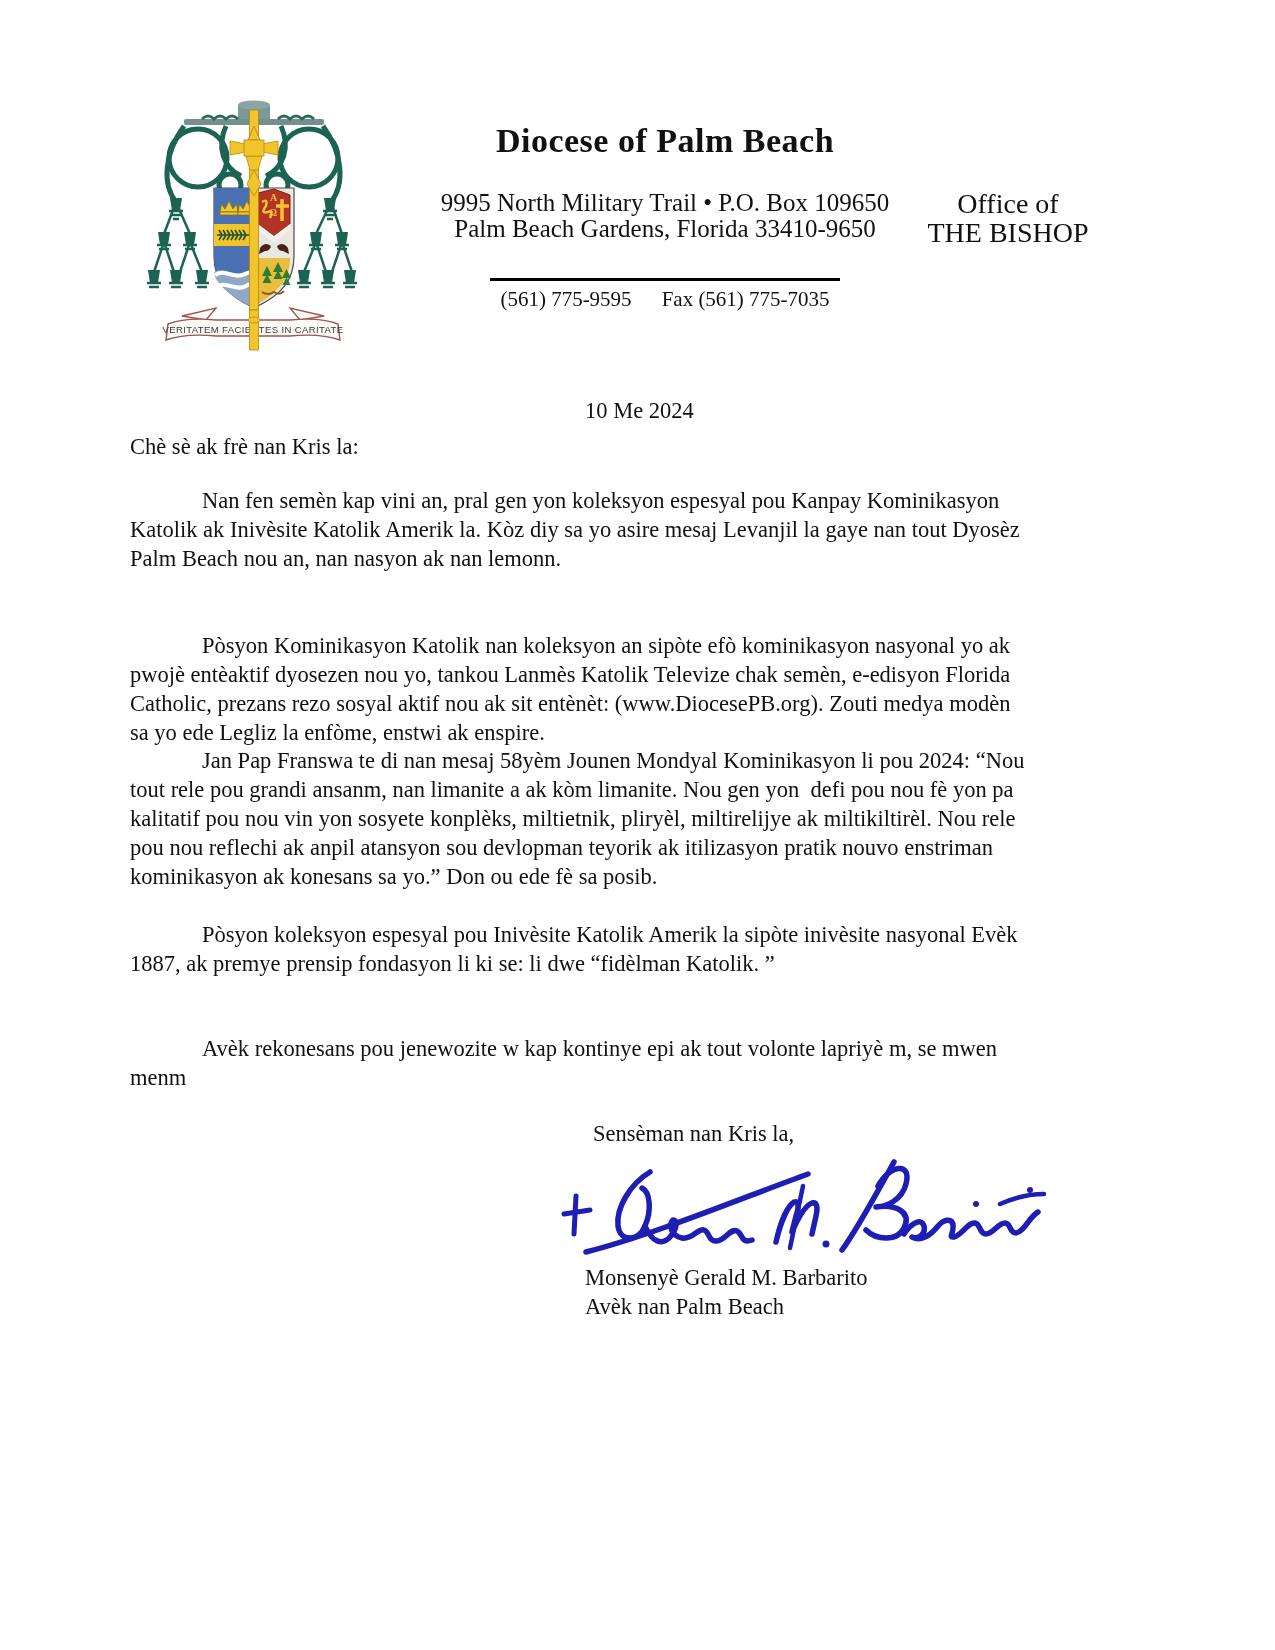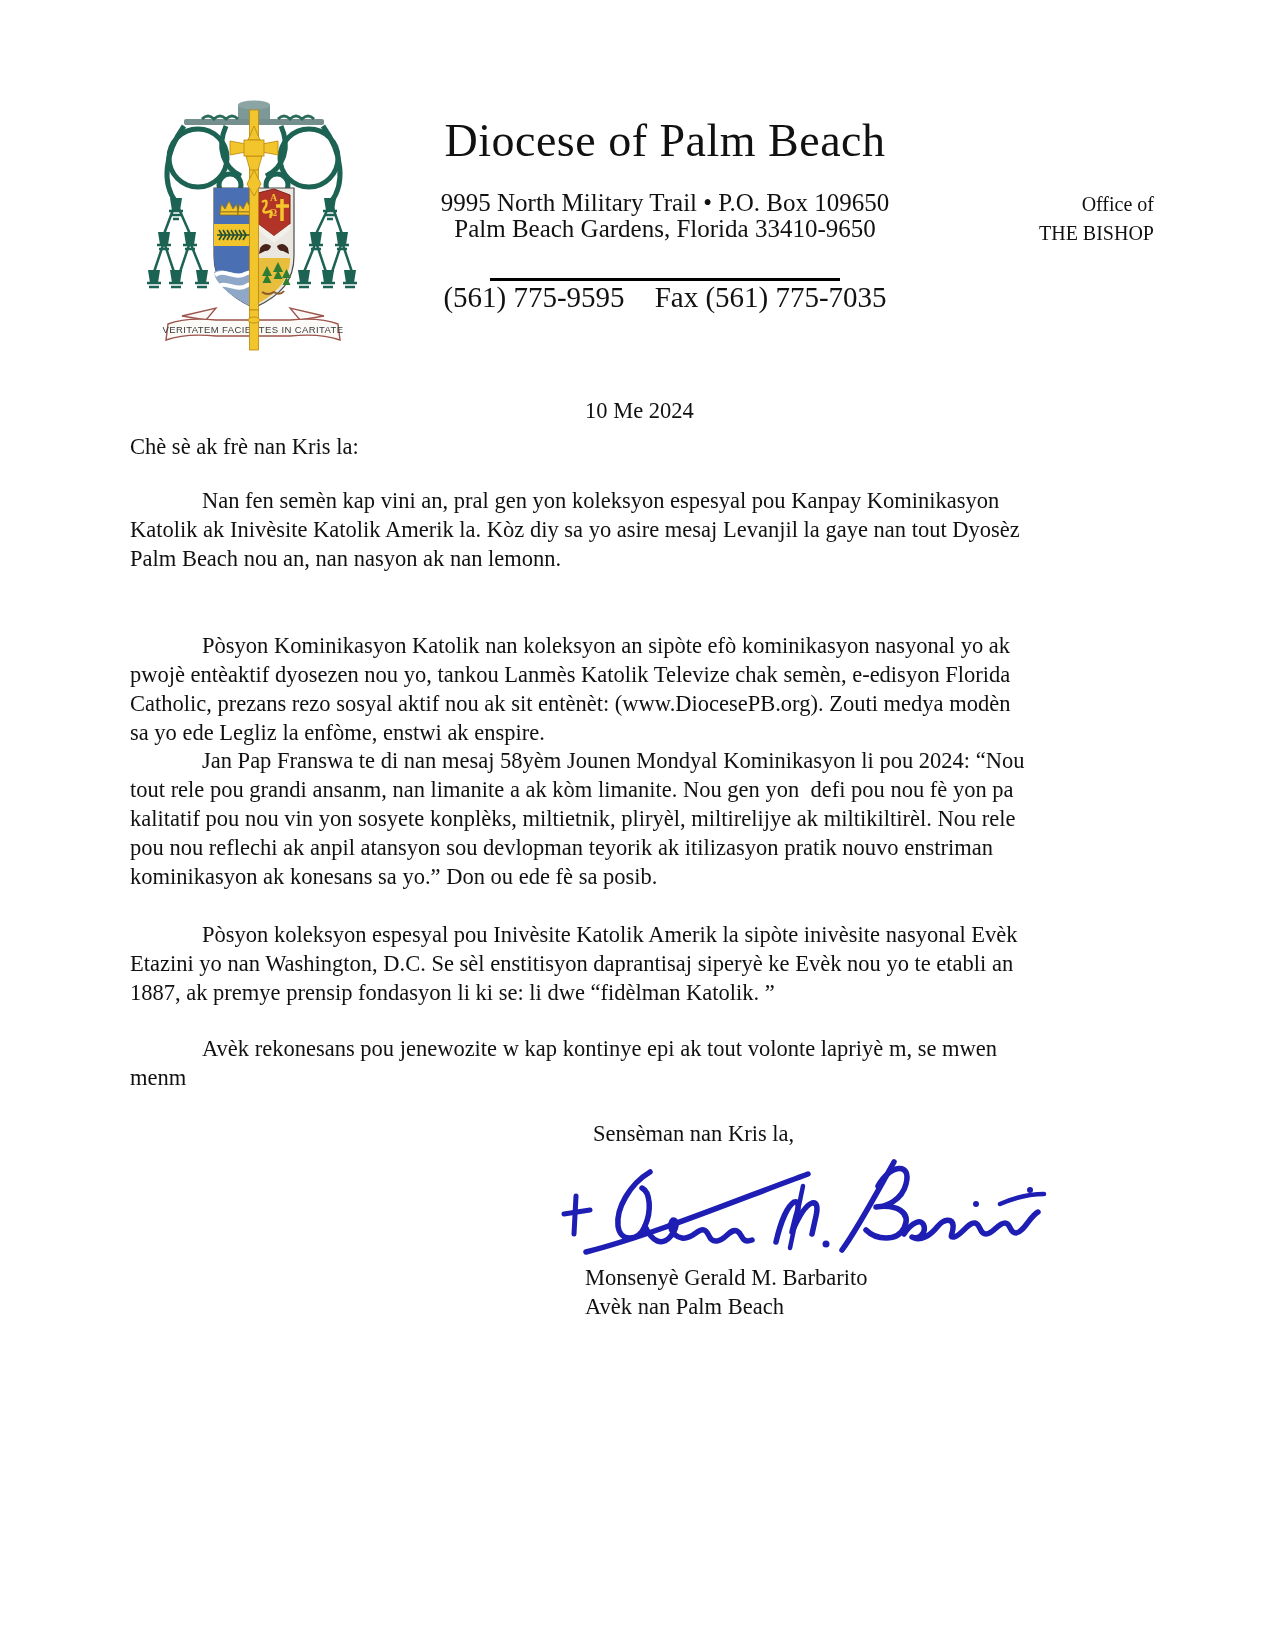--- a/index.html
+++ b/index.html
@@ -4,28 +4,28 @@
 <style>
   html,body { margin:0; padding:0; background:#888; }
   #page {
     position:relative; width:1275px; height:1650px; margin:0 auto;
     background:#ffffff; overflow:hidden;
     font-family:"Liberation Serif","DejaVu Serif",serif; color:#111;
   }
   
   #crest { position:absolute; left:146px; top:96px; }
   #header-center { position:absolute; left:405px; top:122px; width:520px; text-align:center; }
-  .doc-title { font-size:46px; line-height:38px; font-weight:400; letter-spacing:0.5px; }
+  .doc-title { font-size:34px; line-height:38px; font-weight:700; letter-spacing:0.5px; }
   .addr { font-size:25px; line-height:26px; }
   .addr-first { margin-top:30px; }
   .hdr-divider { width:350px; height:3px; background:#000; margin:36px auto 0 auto; }
-  .phone-row { font-size:29px; }
+  .phone-row { margin-top:6px; font-size:21px; }
   .fax-part { margin-left:30px; }
-  #office-block { position:absolute; left:958px; top:190px; width:196px; text-align:right;
-                  font-size:20px; line-height:28.5px; }
+  #office-block { position:absolute; left:910px; top:190px; width:196px; text-align:center;
+                  font-size:28px; line-height:28.5px; }
   
   .abs { position:absolute; }
   .bodytext { font-size:22.5px; line-height:29px; white-space:pre; }
   .para { position:absolute; left:130px; }
   .line { display:block; font-size:22.5px; line-height:29px; white-space:pre; }
   .indent { padding-left:72px; }
   #date-line   { left:585px; top:396px; }
   #greeting    { left:130px; top:432px; }
   #para-1 { top:486px; }
   #para-2 { top:601px;margin-top:30px; }
@@ -196,21 +196,20 @@
   <div id="para-3" class="para">
     <span class="line indent">Jan Pap Franswa te di nan mesaj 58yèm Jounen Mondyal Kominikasyon li pou 2024: “Nou</span>
     <span class="line">tout rele pou grandi ansanm, nan limanite a ak kòm limanite. Nou gen yon  defi pou nou fè yon pa</span>
     <span class="line">kalitatif pou nou vin yon sosyete konplèks, miltietnik, pliryèl, miltirelijye ak miltikiltirèl. Nou rele</span>
     <span class="line">pou nou reflechi ak anpil atansyon sou devlopman teyorik ak itilizasyon pratik nouvo enstriman</span>
     <span class="line">kominikasyon ak konesans sa yo.” Don ou ede fè sa posib.</span>
   </div>
 
   <div id="para-4" class="para">
     <span class="line indent">Pòsyon koleksyon espesyal pou Inivèsite Katolik Amerik la sipòte inivèsite nasyonal Evèk</span>
-    <span class="line">Etazini yo nan Washington, D.C. Se sèl enstitisyon daprantisaj siperyè ke Evèk nou yo te etabli an</span>
     <span class="line">1887, ak premye prensip fondasyon li ki se: li dwe “fidèlman Katolik. ”</span>
   </div>
 
   <div id="para-5" class="para">
     <span class="line indent">Avèk rekonesans pou jenewozite w kap kontinye epi ak tout volonte lapriyè m, se mwen</span>
     <span class="line">menm</span>
   </div>
 
   <div id="closing" class="abs bodytext">Sensèman nan Kris la,</div>
 

